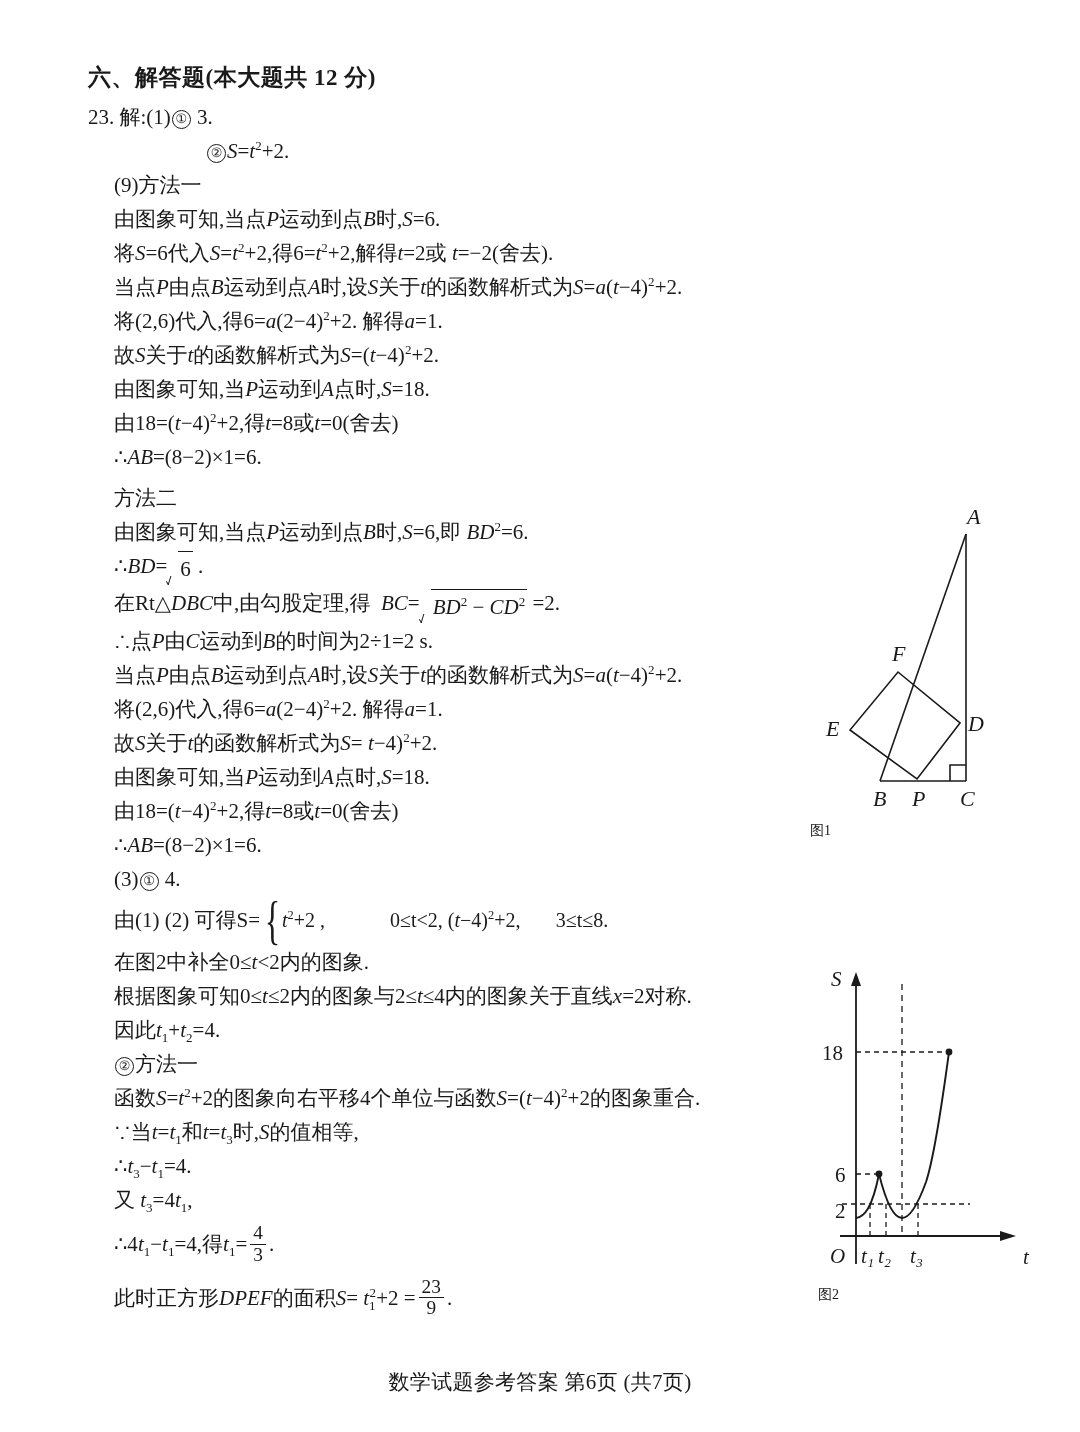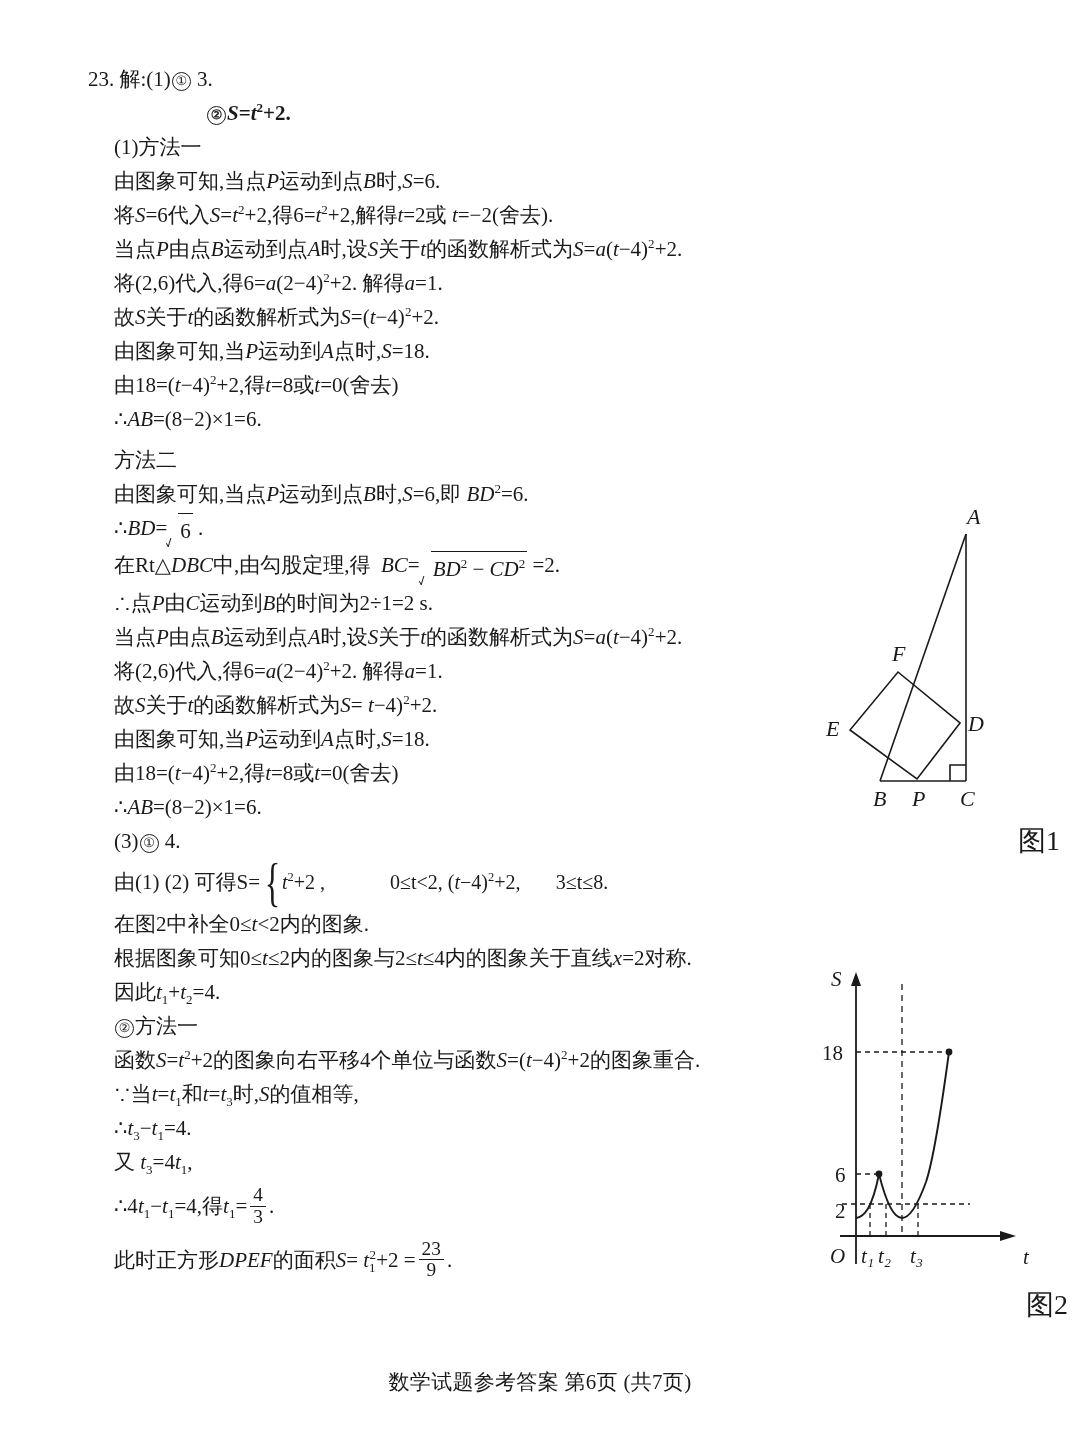--- a/index.html
+++ b/index.html
@@ -38,21 +38,21 @@
   }
 
   .ln {
     font-size: 21px;
     line-height: 1.62;
     white-space: nowrap;
     margin: 0;
     padding: 0;
   }
   .ln.indent1 { padding-left: 26px; }
-  .ln.indent2 { padding-left: 118px; font-weight: bold; }
+  .ln.indent2 { padding-left: 118px; }
 
   i.v { font-style: italic; font-family: "Liberation Serif", serif; }
   sup.e {
     font-size: .62em;
     vertical-align: super;
     line-height: 0;
   }
   sub.e {
     font-size: .62em;
     vertical-align: sub;
@@ -146,22 +146,22 @@
   }
   .piece .cell-l { display: inline-block; min-width: 108px; }
 
   .blkline { display: flex; align-items: center; }
 
   
   .fig {
     position: absolute;
   }
   .figcap {
-    text-align: right;
-    font-size: 28px;
+    text-align: left;
+    font-size: 14px;
     margin-top: 2px;
     white-space: nowrap;
   }
   .fig1 { left: 810px; top: 486px; width: 250px; }
   .fig2 { left: 818px; top: 946px; width: 250px; }
 
   
   .footer {
     position: absolute;
     left: 0;
@@ -172,32 +172,33 @@
     letter-spacing: .3px;
   }
 </style>
 </head>
 <body>
 
 <div class="page">
 
   <div class="textcol">
 
+    <div class="sec-title">六、解答题(本大题共 12 分)</div>
 
     <div class="ln">
       <span>23.</span>
       <span>解:(1)</span><span class="circnum">①</span>
       <span>3.</span>
     </div>
 
     <div class="ln indent2">
       <span class="circnum">②</span><i class="v">S</i>=<i class="v">t</i><sup class="e">2</sup>+2.
     </div>
 
-    <div class="ln indent1">(1)方法一</div>
+    <div class="ln indent1">(9)方法一</div>
 
     <div class="ln indent1">由图象可知,当点<i class="v">P</i>运动到点<i class="v">B</i>时,<i class="v">S</i>=6.</div>
     <div class="ln indent1">将<i class="v">S</i>=6代入<i class="v">S</i>=<i class="v">t</i><sup class="e">2</sup>+2,得6=<i class="v">t</i><sup class="e">2</sup>+2,解得<i class="v">t</i>=2或 <i class="v">t</i>=−2(舍去).</div>
     <div class="ln indent1">当点<i class="v">P</i>由点<i class="v">B</i>运动到点<i class="v">A</i>时,设<i class="v">S</i>关于<i class="v">t</i>的函数解析式为<i class="v">S</i>=<i class="v">a</i>(<i class="v">t</i>−4)<sup class="e">2</sup>+2.</div>
     <div class="ln indent1">将(2,6)代入,得6=<i class="v">a</i>(2−4)<sup class="e">2</sup>+2. 解得<i class="v">a</i>=1.</div>
     <div class="ln indent1">故<i class="v">S</i>关于<i class="v">t</i>的函数解析式为<i class="v">S</i>=(<i class="v">t</i>−4)<sup class="e">2</sup>+2.</div>
     <div class="ln indent1">由图象可知,当<i class="v">P</i>运动到<i class="v">A</i>点时,<i class="v">S</i>=18.</div>
     <div class="ln indent1">由18=(<i class="v">t</i>−4)<sup class="e">2</sup>+2,得<i class="v">t</i>=8或<i class="v">t</i>=0(舍去)</div>
     <div class="ln indent1">∴<i class="v">AB</i>=(8−2)×1=6.</div>
 

